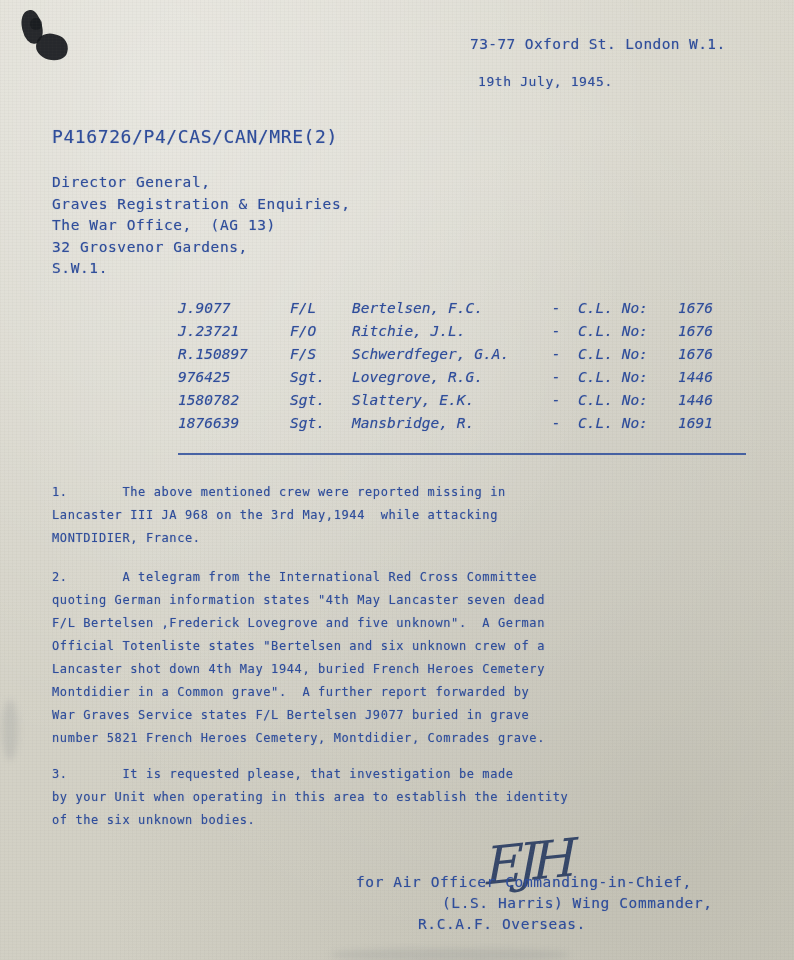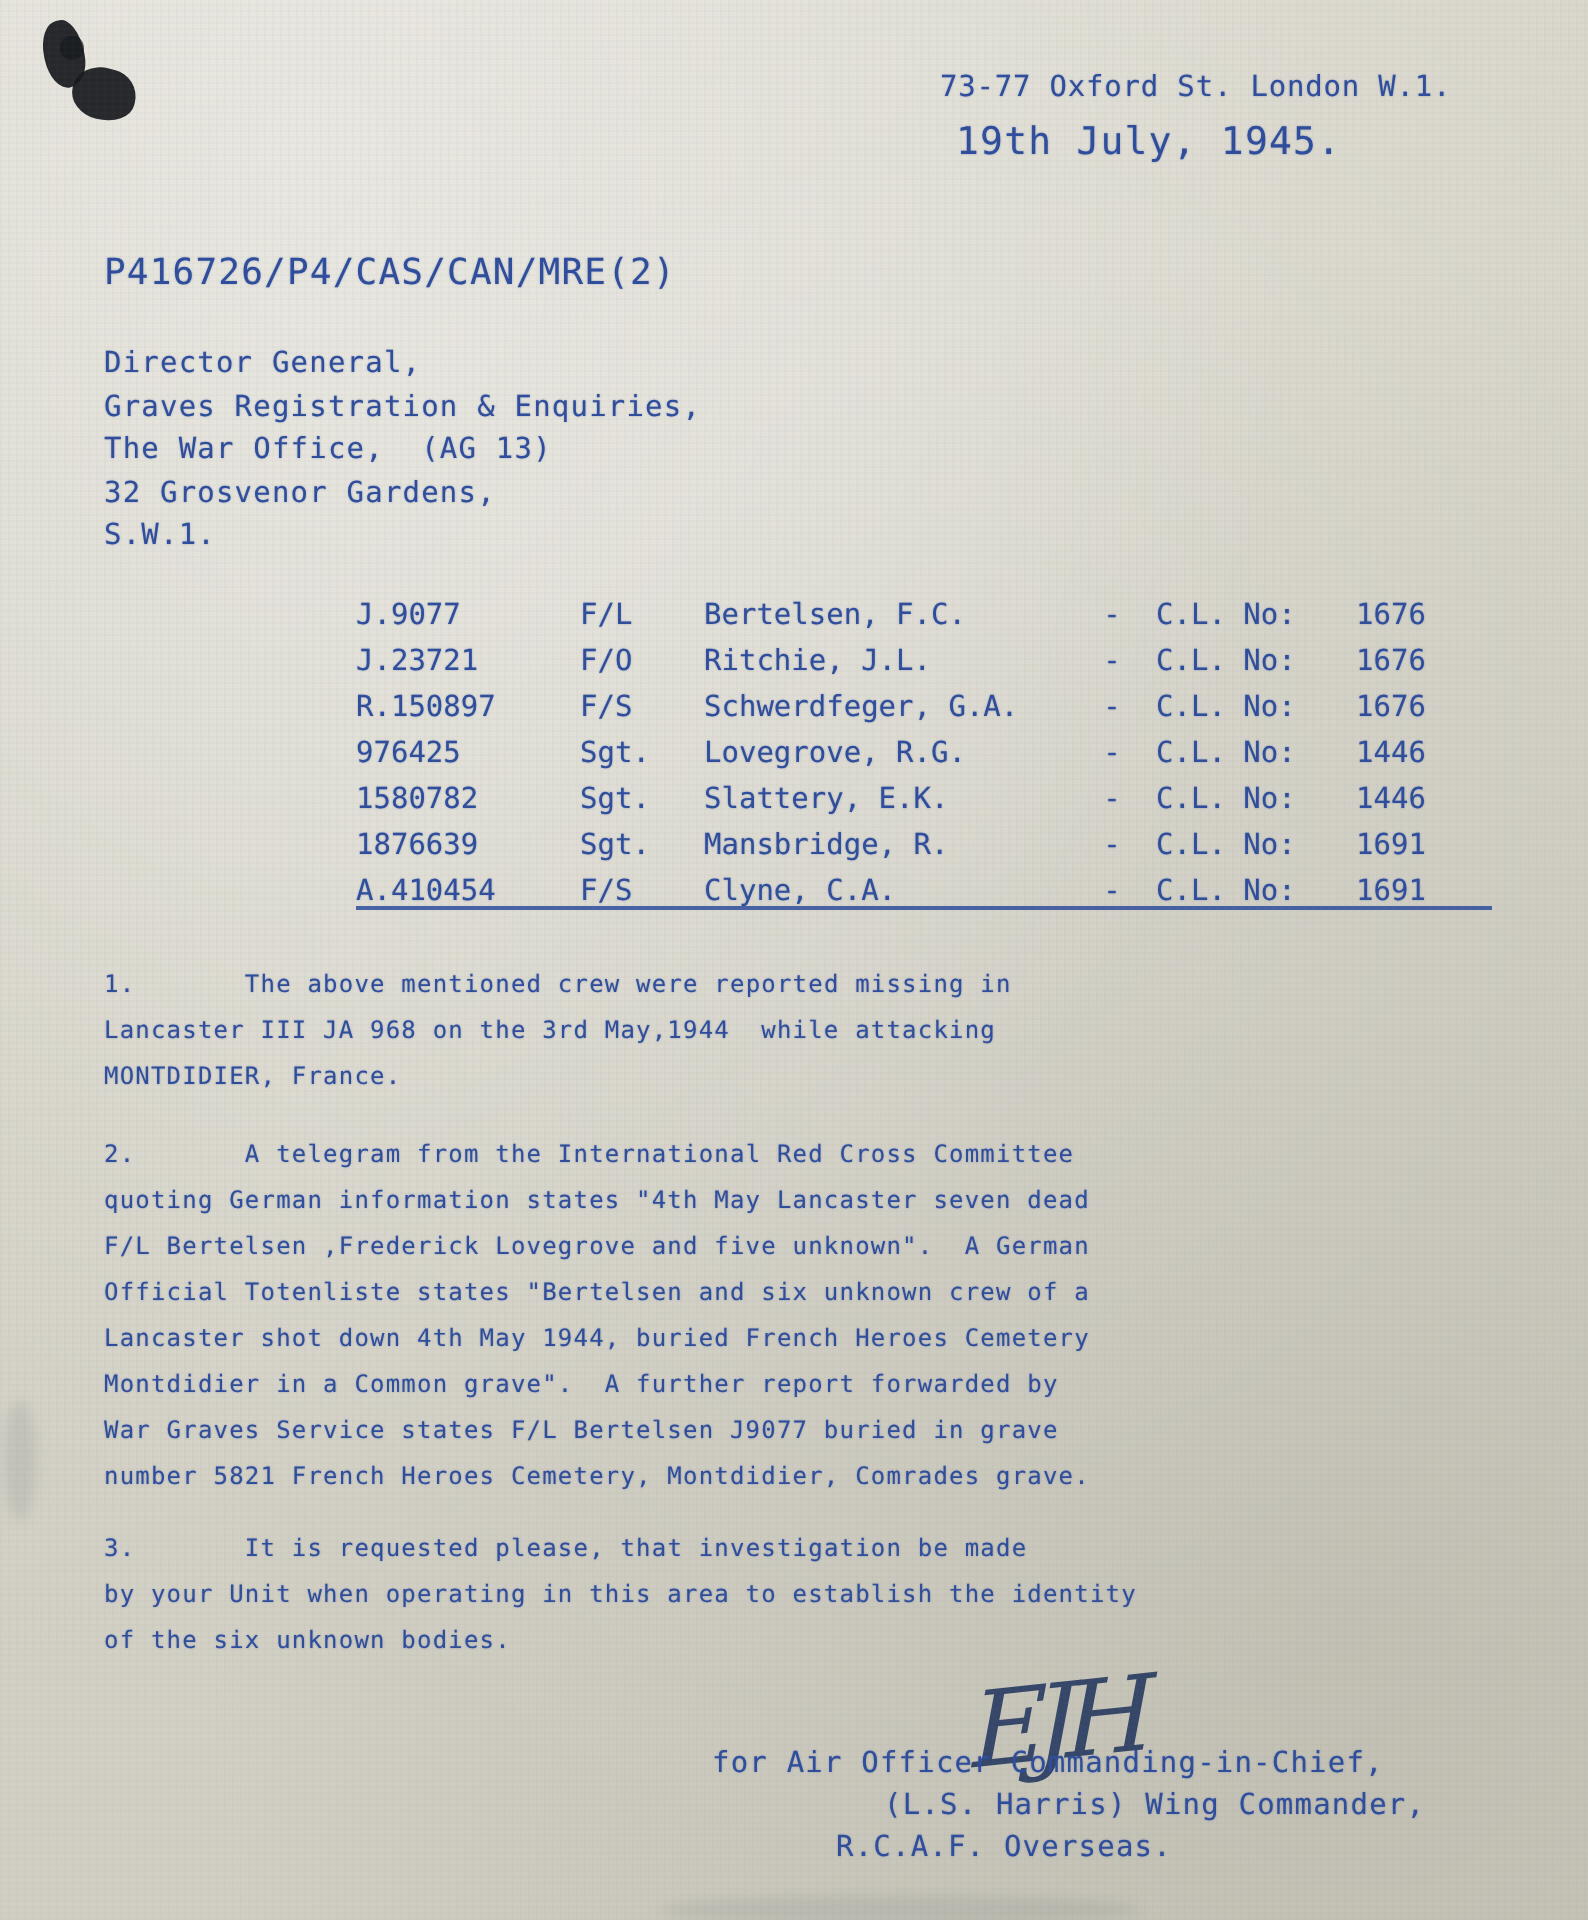--- a/index.html
+++ b/index.html
@@ -80,22 +80,22 @@
     font-size: 15px;
     letter-spacing: 3.2px;
     font-weight: bold;
   }
   #address-line {
     margin-top: 22px;
     font-size: 14.5px;
     letter-spacing: .4px;
   }
   #date-line {
-    margin-top: 8px;
-    font-size: 19px;
+    margin-top: 22px;
+    font-size: 13px;
     margin-left: 8px;
   }
 
   #reference {
     position: absolute;
     left: 52px;
     top: 126px;
     font-size: 18px;
   }
 
@@ -107,20 +107,21 @@
     line-height: 21.5px;
   }
 
   
   #crew-table {
     position: absolute;
     left: 178px;
     top: 300px;
     border-collapse: collapse;
     font-size: 14.5px;
+    font-style: italic;
   }
   #crew-table td {
     padding: 0 0 7px 0;
     white-space: pre;
     color: #2e4d9c;
     text-shadow: 0 0 1px rgba(46,77,156,0.45);
   }
   .c-serial { width: 112px; }
   .c-rank   { width: 62px; }
   .c-name   { width: 182px; }
@@ -263,28 +264,20 @@
           <td class="c-rank">Sgt.</td>
           <td class="c-name">Slattery, E.K.</td>
           <td class="c-dash">-</td>
           <td class="c-cl">C.L. No:</td>
           <td class="c-num">1446</td>
         </tr>
         <tr>
           <td class="c-serial">1876639</td>
           <td class="c-rank">Sgt.</td>
           <td class="c-name">Mansbridge, R.</td>
-          <td class="c-dash">-</td>
-          <td class="c-cl">C.L. No:</td>
-          <td class="c-num">1691</td>
-        </tr>
-        <tr>
-          <td class="c-serial">A.410454</td>
-          <td class="c-rank">F/S</td>
-          <td class="c-name">Clyne, C.A.</td>
           <td class="c-dash">-</td>
           <td class="c-cl">C.L. No:</td>
           <td class="c-num">1691</td>
         </tr>
       </tbody>
   </table>
   <div id="crew-underline"></div>
 
   <div class="para typed" id="para-1"><span class="num">1.</span><span>       The above mentioned crew were reported missing in
 Lancaster III JA 968 on the 3rd May,1944  while attacking

